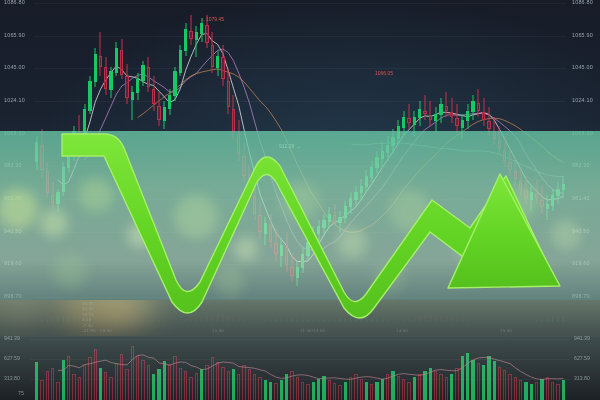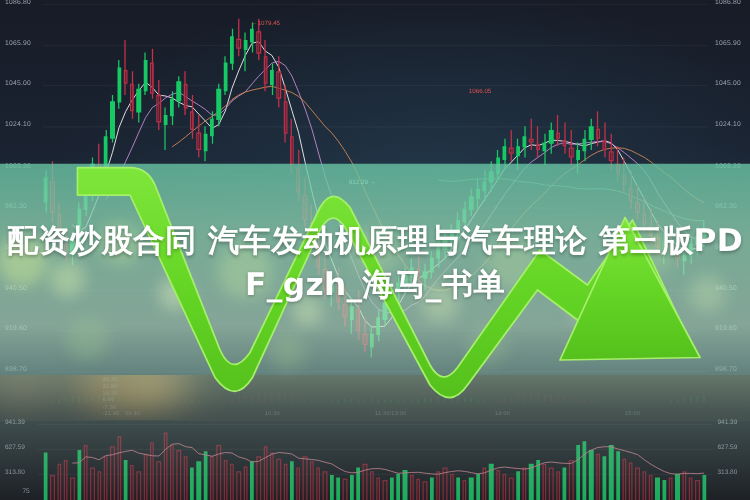--- a/index.html
+++ b/index.html
@@ -827,18 +827,14 @@
                Q 266,70 256,88
                L 202,206
                Q 188,228 172,206
                L 104,60
                L 62,60
                Z"></path>
     </g>
     <path d="M 500,78 L 560,190 L 448,192 Z" fill="url(#agrad)" stroke="#a5f06a" stroke-width="1.4" stroke-linejoin="round"></path>
   </svg>
 
-  <div id="headline">
-    <span class="l1">配资炒股合同 汽车发动机原理与汽车理论 第三版PD</span>
-    <span class="l2">F_gzh_海马_书单</span>
-  </div>
 
 </div>
 
 </body></html>

